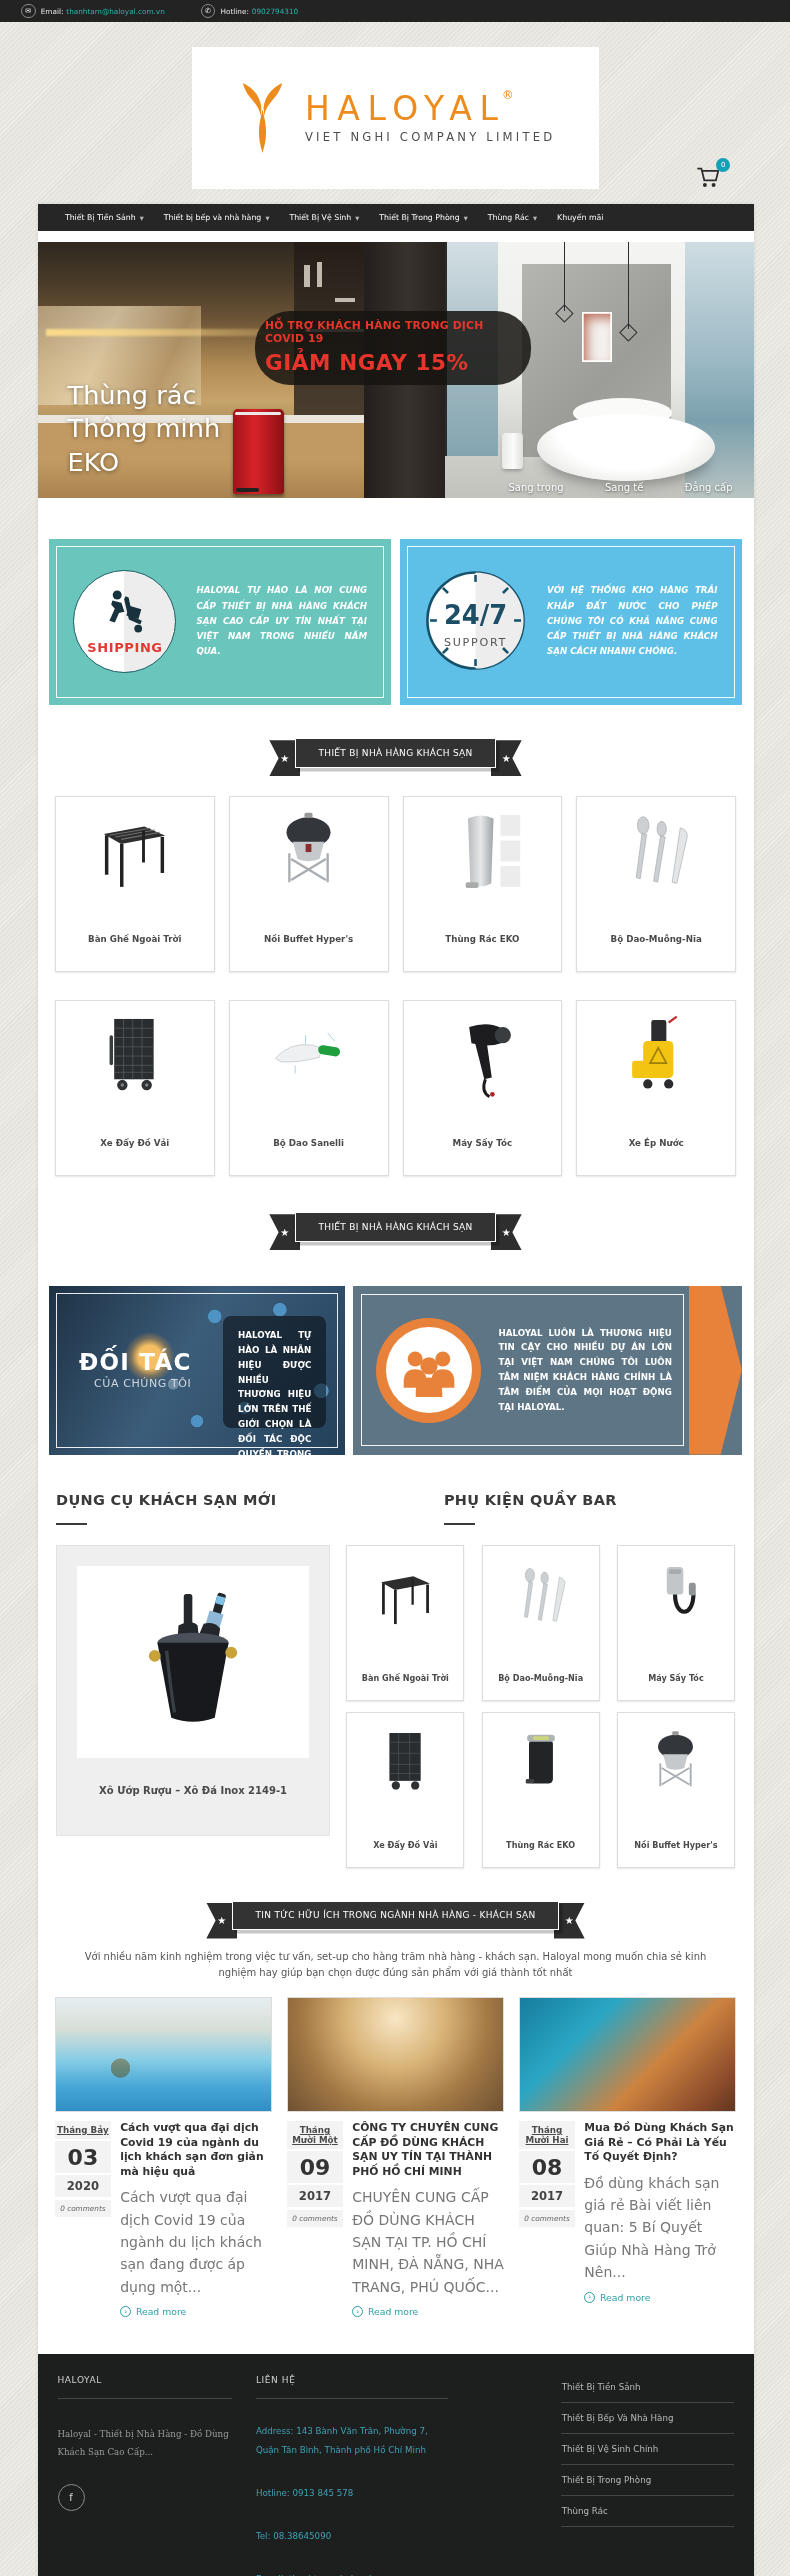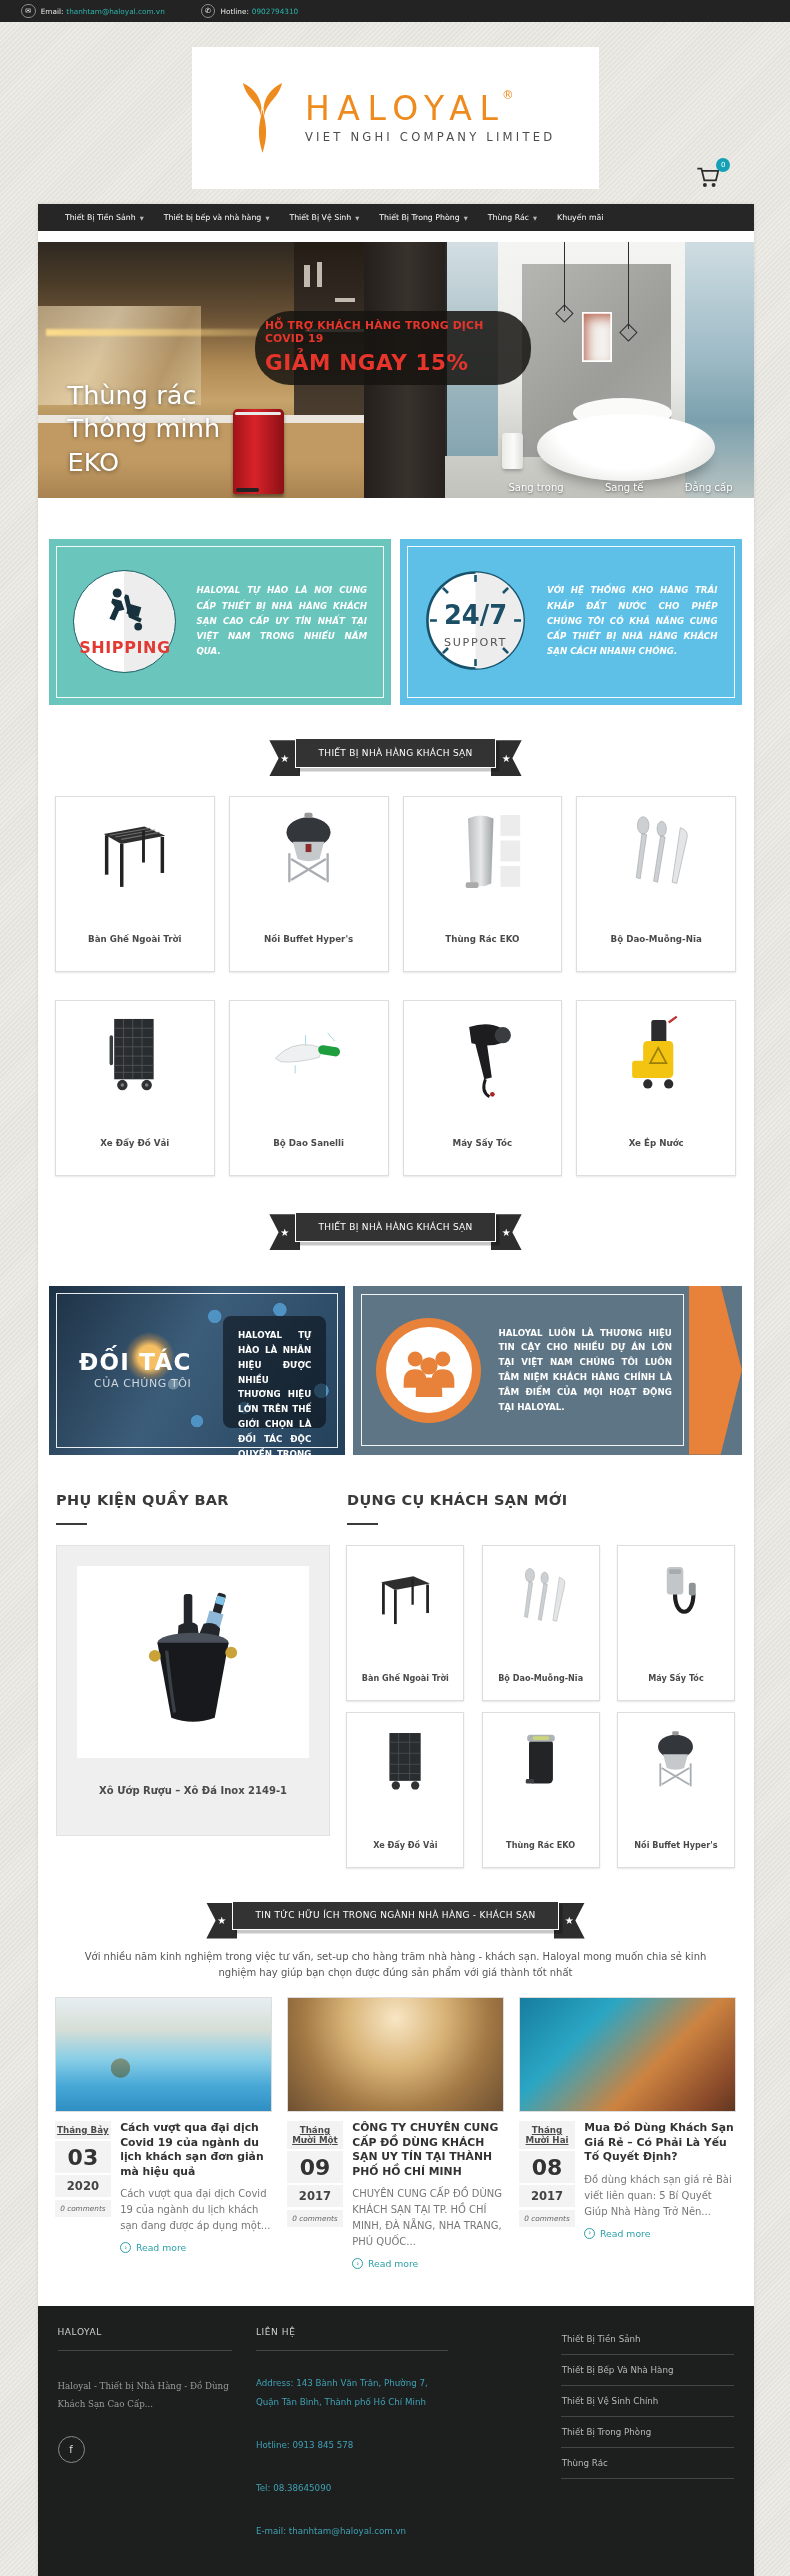--- a/index.html
+++ b/index.html
@@ -84,21 +84,21 @@
     padding-left:64px; color:#fff; font-size:10px; text-shadow:0 0.6px 2.3px rgba(0,0,0,.5); }
   
   .features { display:flex; gap:8.1px; padding:0 11.6px; margin-top:41px; }
   .feat { flex:1; height:166px; position:relative; display:flex; align-items:center; gap:20px; padding:17.4px 24.4px; }
   .feat::before { content:""; position:absolute; inset:7px; border:1.2px solid rgba(255,255,255,.92); pointer-events:none; }
   .feat-shipping { background:#6ac5bc; }
   .feat-support { background:#5fc0e7; }
   .feat-circle { width:103px; height:103px; border-radius:50%; flex:0 0 auto;
     background:linear-gradient(90deg,#ffffff 50%,#ededed 50%); border:1.7px solid #1d5e66;
     display:flex; flex-direction:column; align-items:center; justify-content:center; }
-  .ship-badge { color:#e23a33; font-weight:800; font-size:16px; letter-spacing:0.6px; margin-top:1.2px; }
+  .ship-badge { color:#e23a33; font-weight:800; font-size:13px; letter-spacing:0.6px; margin-top:1.2px; }
   .feat-text { color:#fff; font-weight:700; font-size:8.7px; line-height:1.75; text-align:justify;font-style:italic; }
   
   .ribbon { display:flex; justify-content:center; align-items:center; margin-top:28px; height:41px; }
   .ribbon-flag { width:31px; height:36px; background:#2e2e2e; color:#fff; display:flex; align-items:center;
     justify-content:center; font-size:10px; position:relative; top:5.2px; }
   .flag-l { clip-path:polygon(0 0,100% 0,100% 100%,0 100%,30% 50%); margin-right:-5.8px; }
   .flag-r { clip-path:polygon(0 0,100% 0,70% 50%,100% 100%,0 100%); margin-left:-5.8px; }
   .ribbon-bar { background:#333; color:#fff; font-size:9px; font-weight:400; letter-spacing:0.3px;
     padding:8.7px 23px; border:1.7px solid #fff; box-shadow:3.5px 3.5px 0 rgba(0,0,0,.22); position:relative; z-index:2; }
   
@@ -157,21 +157,21 @@
   .nimg-lobby { background:radial-gradient(circle at 50% 18%,#f8e6c4 0%,#d8b377 35%,#a37945 65%,#6e5032 100%); }
   .nimg-rest { background:linear-gradient(135deg,#177d9e 0%,#2aa6c4 30%,#cd8340 62%,#8a4a2a 88%,#5f3620 100%); }
   .nbody { display:flex; gap:9.3px; margin-top:9.3px; }
   .datebox { width:56px; flex:0 0 auto; text-align:center; }
   .datebox > div { background:#f3f3f3; margin-bottom:2.3px; padding:4.1px 1.2px; }
   .d-month { font-size:8.7px; font-weight:700; color:#4a4a4a;text-decoration:underline; }
   .d-day { font-size:22px; font-weight:800; color:#333; line-height:1.05; }
   .d-year { font-size:11.6px; font-weight:700; color:#444; }
   .d-comments { font-size:7.3px; color:#666; font-style:italic; }
   .ntitle { font-size:10.8px; font-weight:700; color:#333; line-height:1.35; cursor:pointer; }
-  .nexcerpt { font-size:10px; color:#777; line-height:1.6; margin-top:7px; }
+  .nexcerpt { font-size:14px; color:#777; line-height:1.6; margin-top:7px; }
   .readmore { display:flex; align-items:center; gap:4.7px; margin-top:8.1px; color:#2b9fa6; font-size:9.3px; cursor:pointer; }
   .rm-ic { width:11px; height:11px; border:0.9px solid #2b9fa6; border-radius:50%; display:flex;
     align-items:center; justify-content:center; font-size:7.6px; line-height:1; }
   
   .footer { background:#1d1f1e; margin-top:37px; }
   .footer-main { display:flex; padding:17.4px 20px 23px; min-height:249px; }
   .fcol1 { width:174px; }
   .fcol2 { width:192px; margin-left:24.4px; }
   .fcol3 { width:173px; margin-left:auto; }
   .fhead { color:#cfcfcf; font-size:9px; letter-spacing:0.6px; padding-top:3.5px; }
@@ -506,26 +506,26 @@
                 <path d="M29 84 q0 -26 23 -26 q23 0 23 26 l0 8 -46 0 Z"></path>
             </g>
           </svg>
         </div>
       </div>
       <div class="pr-text">HALOYAL LUÔN LÀ THƯƠNG HIỆU TIN CẬY CHO NHIỀU DỰ ÁN LỚN TẠI VIỆT NAM CHÚNG TÔI LUÔN TÂM NIỆM KHÁCH HÀNG CHÍNH LÀ TÂM ĐIỂM CỦA MỌI HOẠT ĐỘNG TẠI HALOYAL.</div>
     </div>
   </div>
 
   <div class="shop-heads">
+    <div class="hl" style="flex:1;">
+      <div class="section-title">DỤNG CỤ KHÁCH SẠN MỚI</div>
+      <div class="title-dash"></div>
+    </div>
     <div class="hl">
       <div class="section-title">PHỤ KIỆN QUẦY BAR</div>
-      <div class="title-dash"></div>
-    </div>
-    <div class="hl" style="flex:1;">
-      <div class="section-title">DỤNG CỤ KHÁCH SẠN MỚI</div>
       <div class="title-dash"></div>
     </div>
   </div>
 
   <div class="shop-row">
     <div class="bigcard">
       <div class="img">
         <svg width="134" height="145" viewBox="0 0 200 220">
           <g fill="#23262b">
               <rect x="86" y="6" width="13" height="54" rx="4"></rect>

